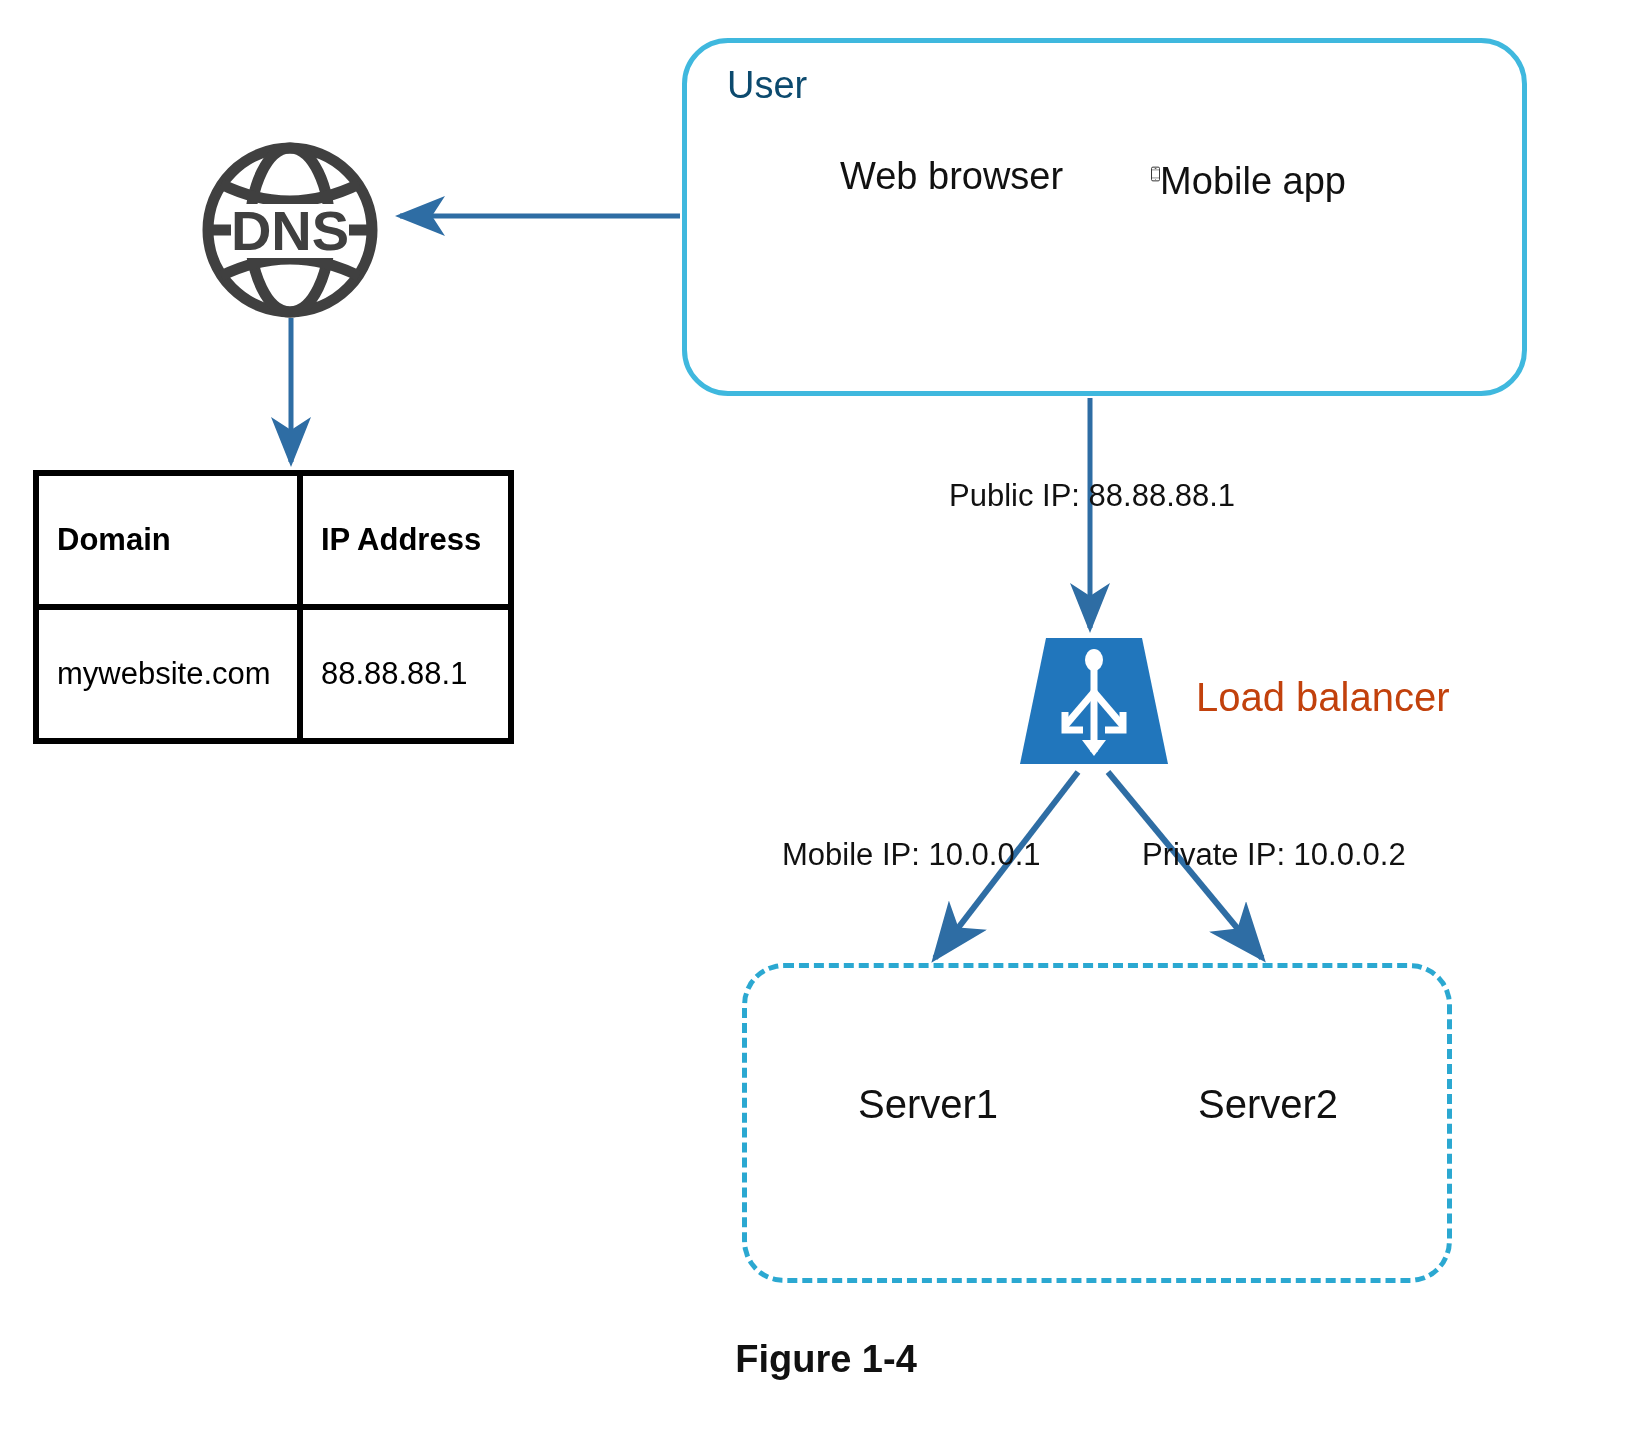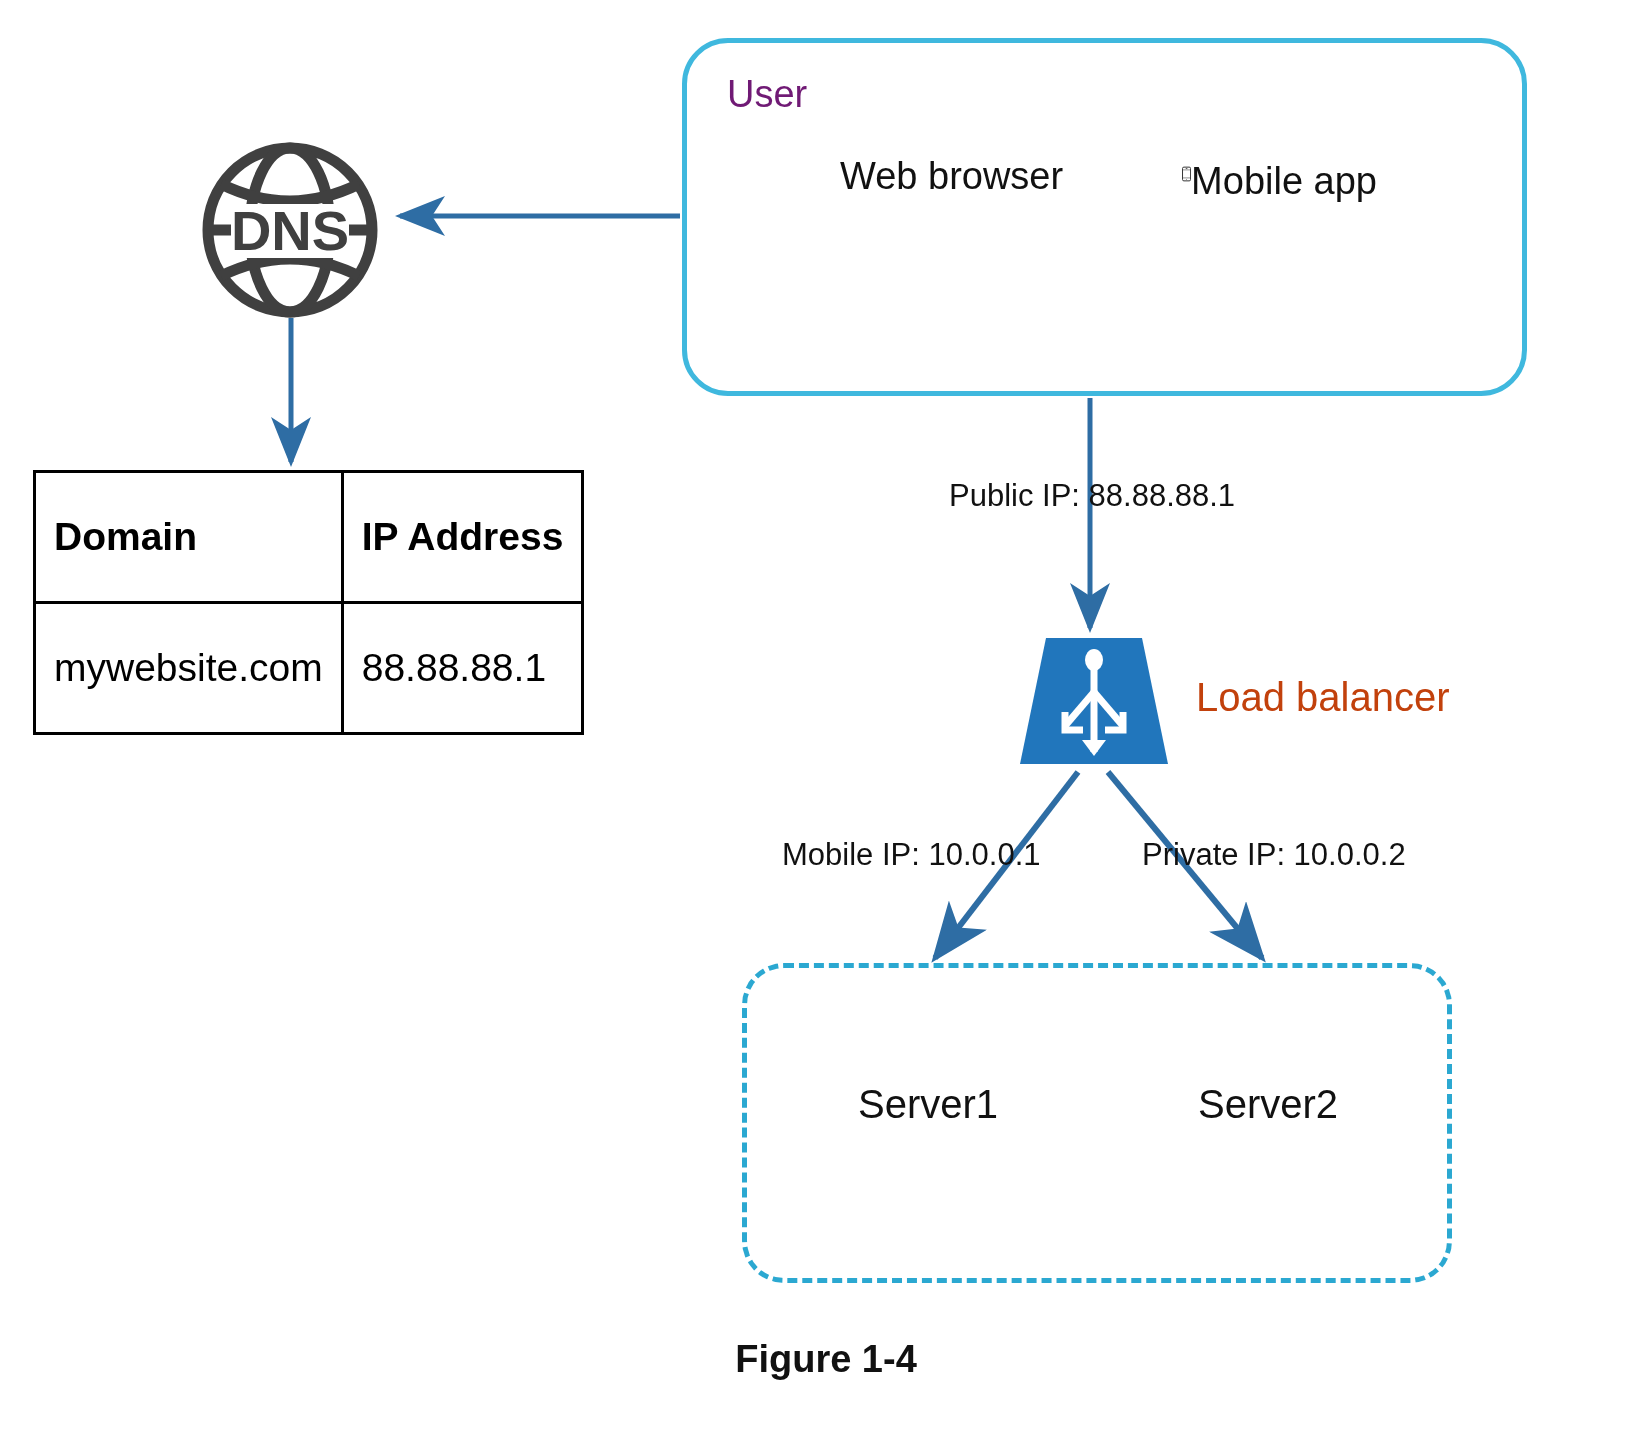--- a/index.html
+++ b/index.html
@@ -42,24 +42,24 @@
 
   
   #dns-table {
     left: 33px;
     top: 470px;
     width: 481px;
     border-collapse: collapse;
     background: #ffffff;
   }
   #dns-table td {
-    border: 3px solid #000000;
+    border: 6px solid #000000;
     padding: 0 18px;
     height: 128px;
-    font-size: 39px;
+    font-size: 31px;
     color: #000000;
     vertical-align: middle;
     white-space: nowrap;
   }
   #dns-table td.col-domain { width: 265px; }
   #dns-table td.col-ip { width: 215px; }
   #dns-table tr.header-row td { font-weight: bold; }
 
   
   #user-box {
@@ -67,38 +67,38 @@
     top: 38px;
     width: 845px;
     height: 358px;
     border: 5px solid #3FB8DE;
     border-radius: 46px;
     box-sizing: border-box;
     background: #ffffff;
   }
   #user-box-title {
     left: 727px;
-    top: 73px;
+    top: 64px;
     font-size: 38px;
-    color: #701a75;
+    color: #0c4a6e;
   }
   .client {
     position: absolute;
     display: flex;
     flex-direction: row;
     align-items: center;
   }
   .client-label {
     font-size: 38px;
     color: #111111;
     white-space: nowrap;
     margin-top: 14px;
   }
   #client-web { left: 840px; top: 112px; width: 215px; }
-  #client-mobile { left: 1182px; top: 104px; width: 195px; }
+  #client-mobile { left: 1151px; top: 104px; width: 195px; }
   .client-icon { display: block; }
 
   
   #load-balancer {
     left: 1020px;
     top: 634px;
     width: 148px;
     height: 130px;
   }
   #load-balancer svg { display: block; }

